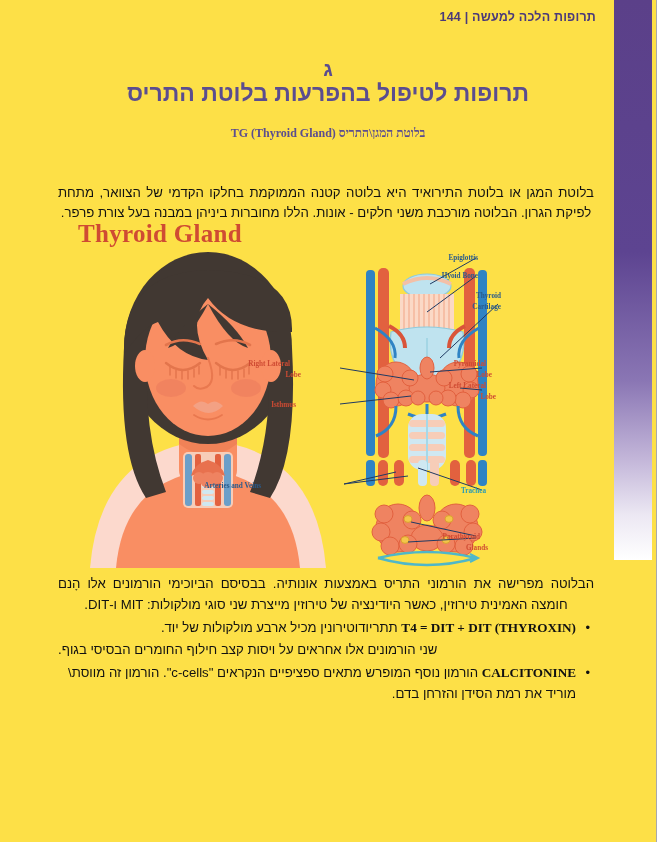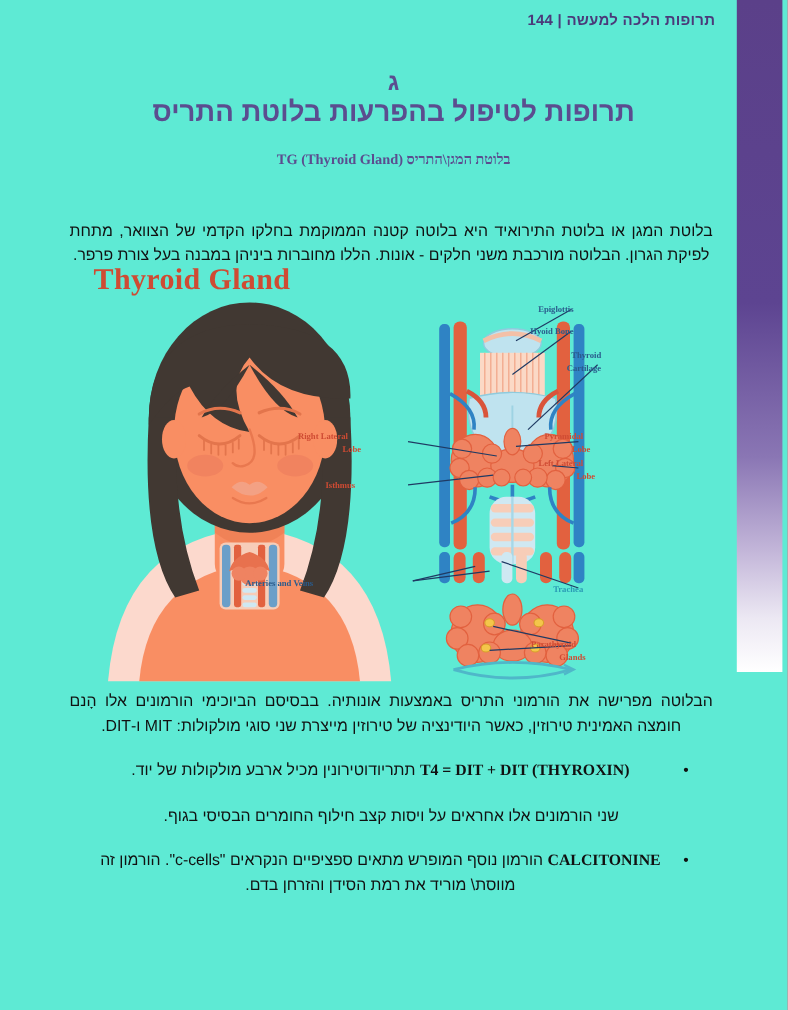--- a/index.html
+++ b/index.html
@@ -4,21 +4,21 @@
 <style>
   html,body{margin:0;padding:0;}
   body{
     width:657px;height:842px;
     background:#ffffff;
     font-family:"Liberation Sans", sans-serif;
     position:relative;overflow:hidden;
   }
   #page{
     position:absolute;inset:0;
-    background:#5eead4;
+    background:#fde047;
     border-right:1px solid #a9a9a9;
     box-sizing:border-box;
   }
   
   #purple-bar{
     position:absolute;top:0;right:4px;width:38px;height:560px;
     background:linear-gradient(to bottom,#5b4089 0%,#5d4491 45%,#8a76b4 68%,#c3b6d9 82%,#ece8f3 92%,#ffffff 100%);
   }
   
   #running-head{
@@ -58,29 +58,29 @@
   }
   #illus-svg{position:absolute;top:0;left:0;}
   
   #body-text{
     position:absolute;top:573px;right:62px;left:58px;
     direction:rtl;color:#111;font-size:13.2px;line-height:1.6;
   }
   #body-text .para{text-align:justify;text-align-last:center;}
   ul.bullets{margin:2px 0 0 0;padding:0 18px 0 0;list-style:none;}
   ul.bullets li{
-    position:relative;text-align:center;direction:rtl;
-    font-size:13.2px;line-height:1.62;margin:16px;
+    position:relative;direction:rtl;
+    font-size:13.2px;line-height:1.62;margin:0;
   }
   ul.bullets li::before{
     content:"\2022";position:absolute;right:-14px;top:0;
     font-size:13px;color:#111;
   }
   .en{font-family:"Liberation Serif",serif;font-weight:bold;direction:ltr;unicode-bidi:embed;}
-  .last-para{text-align:center;}
+  .last-para{text-align:left;}
 </style>
 </head>
 <body>
 
 <div id="page">
 
   <div id="purple-bar"></div>
 
   <div id="running-head">תרופות הלכה למעשה | 144</div>
 

